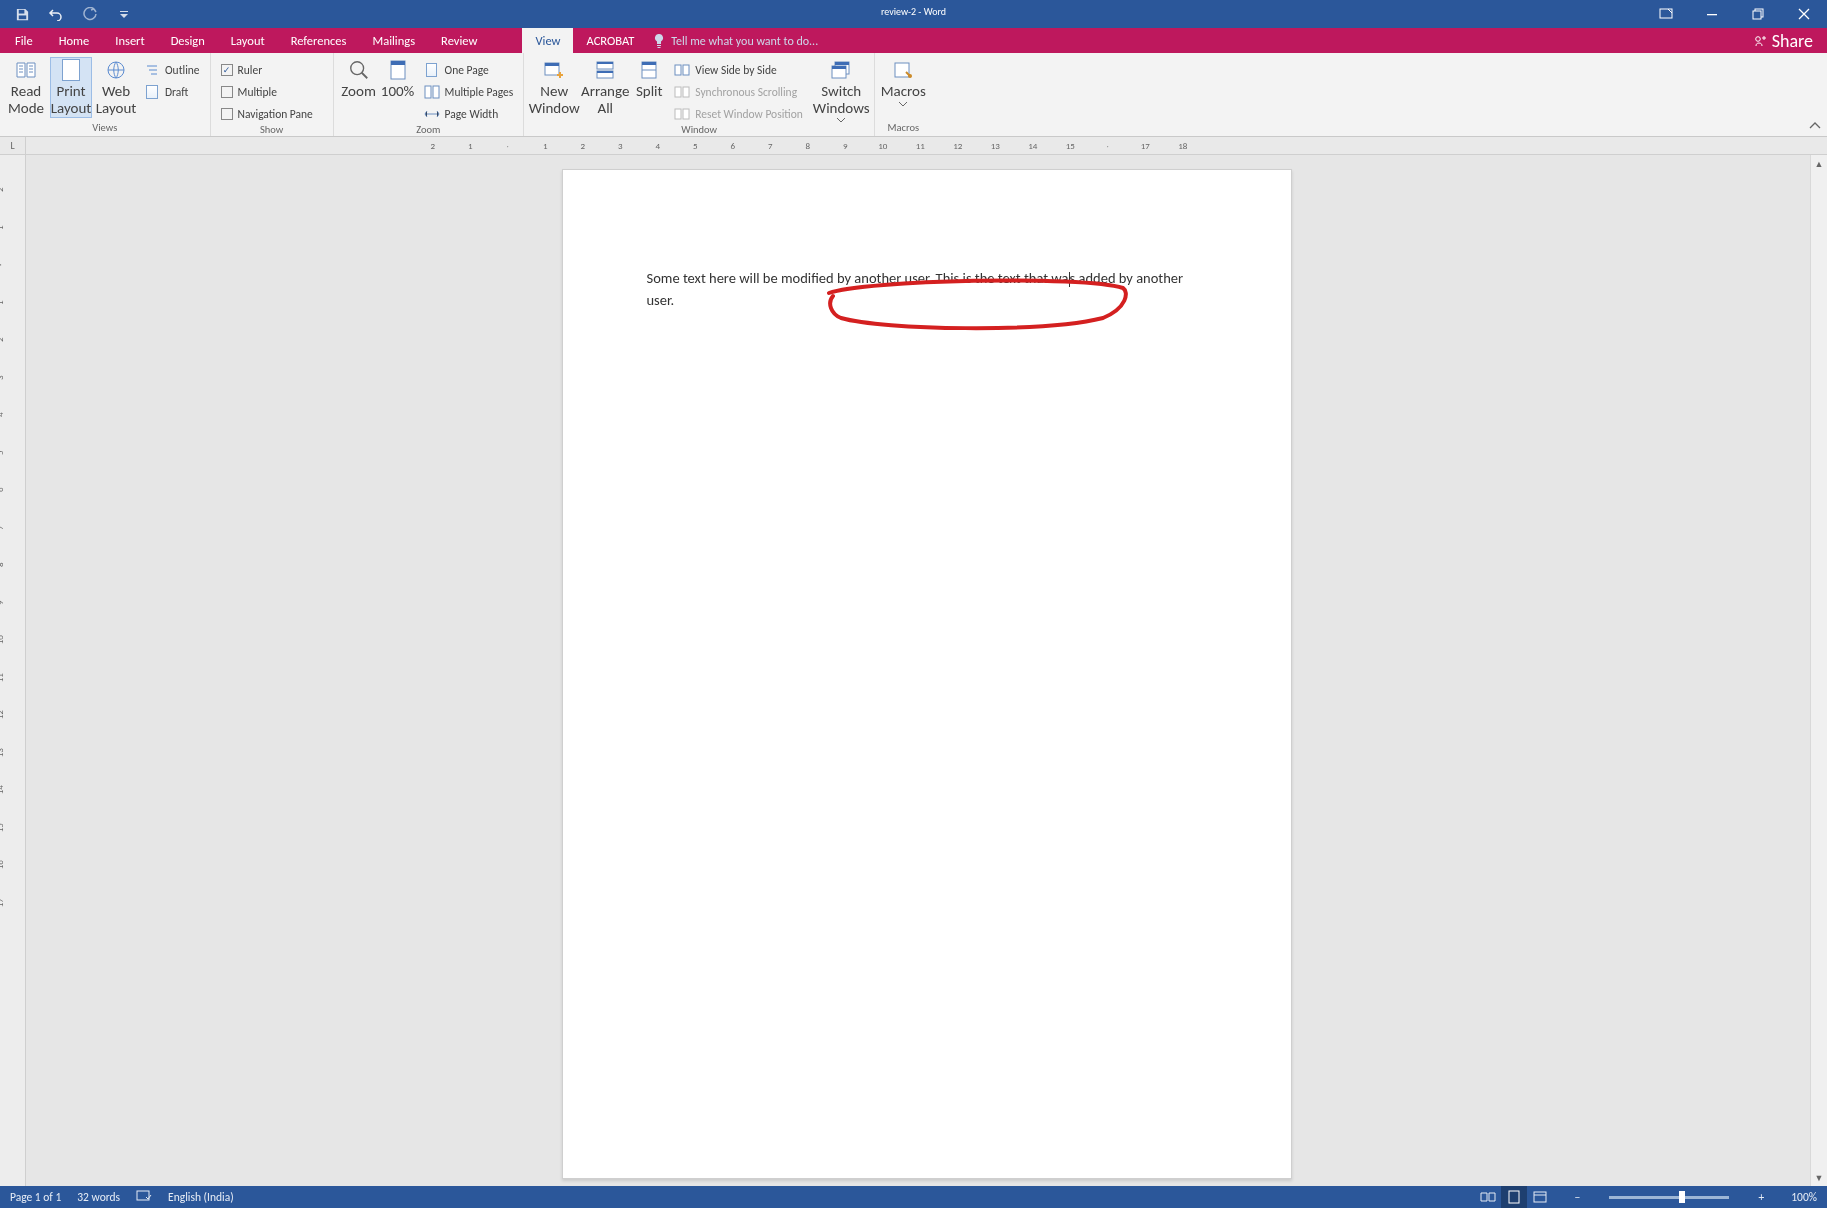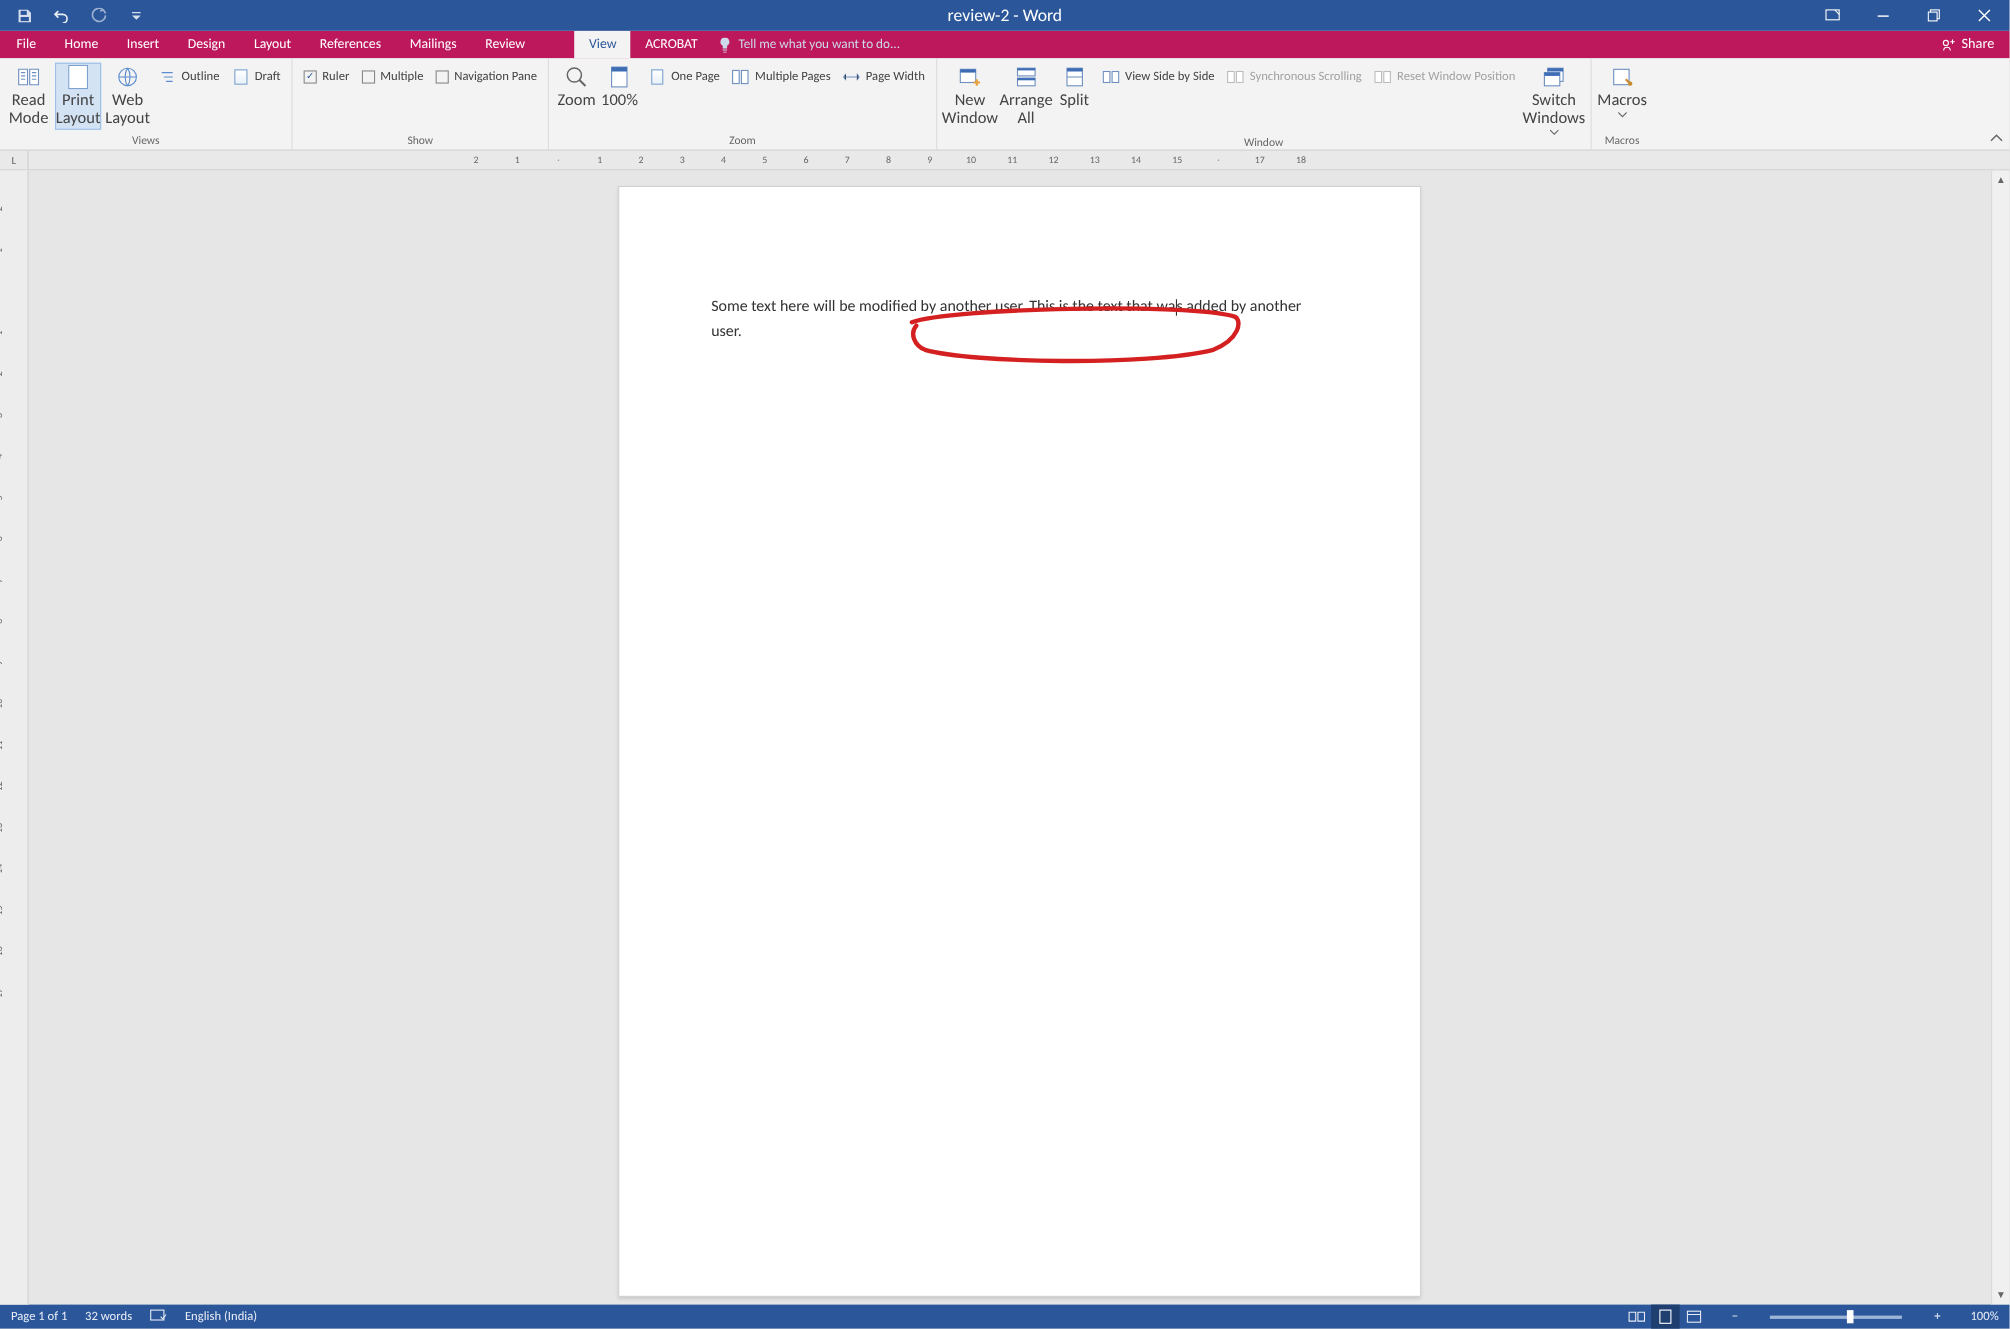--- a/index.html
+++ b/index.html
@@ -5,49 +5,49 @@
 * { box-sizing: border-box; margin: 0; padding: 0; font-family: "Segoe UI", Calibri, sans-serif; }
 html, body { width: 1827px; height: 1208px; overflow: hidden; background: #e6e6e6; }
 
 
 .titlebar {
   height: 28px; background: #2b579a; display: flex; align-items: center; color: #fff;
   font-size: 12px; position: relative;
 }
 .titlebar .qat { display: flex; align-items: center; gap: 18px; padding-left: 14px; }
 .titlebar .qat .icon { width: 16px; height: 16px; display: inline-flex; align-items: center; justify-content: center; opacity: .9; }
-.titlebar .title { position: absolute; left: 50%; transform: translateX(-50%); top: 5px; font-size: 16px; }
+.titlebar .title { position: absolute; left: 50%; transform: translateX(-50%); top: 5px; font-size: 10px; }
 .titlebar .winbtns { margin-left: auto; display: flex; align-items: center; }
 .titlebar .winbtns .wbtn { width: 46px; height: 28px; display: flex; align-items: center; justify-content: center; }
 
 
 .ribbon-tabs {
   height: 25px; background: #be185d; display: flex; align-items: stretch; color: #fff;
   font-size: 12.5px;
 }
 .ribbon-tabs .tab { padding: 0 13px; display: flex; align-items: center; cursor: pointer; }
 .ribbon-tabs .tab.file { margin-left: 2px; }
 .ribbon-tabs .tab.active { background: #f3f3f3; color: #2b579a; margin-left: 32px; }
 .ribbon-tabs .tellme { display: flex; align-items: center; margin-left: 6px; color: #cdd8ea; font-size: 12px; gap: 6px; }
-.ribbon-tabs .share { margin-left: auto; display: flex; align-items: center; padding: 0 14px; gap: 5px; font-size: 13px; }
+.ribbon-tabs .share { margin-left: auto; display: flex; align-items: center; padding: 0 14px; gap: 5px; font-size: 18px; }
 
 
 .ribbon {
   height: 84px; background: #f3f3f3; border-bottom: 1px solid #c9c9c9;
   display: flex;
 }
 .ribbon .group { border-right: 1px solid #dcdcdc; display: flex; flex-direction: column; }
 .ribbon .group .groupbody { flex: 1; display: flex; align-items: flex-start; padding: 4px 6px 0 6px; gap: 4px; }
 .ribbon .group .grouplabel { height: 15px; font-size: 10.5px; color: #666; text-align: center; }
 
 .bigbtn { width: 40px; display: flex; flex-direction: column; align-items: center; gap: 2px; font-size: 15px; color: #444; padding-top: 2px; cursor: pointer; text-align: center; line-height: 1.1; }
 .bigbtn .ico { width: 22px; height: 22px; display: flex; align-items: center; justify-content: center; }
 .bigbtn.sel { background: #d4e3f4; border: 1px solid #9cbde6; padding: 1px; }
 
-.stackcol { display: flex; flex-direction: row; gap: 3px; padding-top: 3px; }
+.stackcol { display: flex; flex-direction: column; gap: 3px; padding-top: 3px; }
 .stackitem { display: flex; align-items: center; gap: 5px; font-size: 11.5px; color: #444; height: 19px; padding: 0 4px; cursor: pointer; white-space: nowrap; }
 .stackitem .sicon { width: 16px; height: 16px; display: inline-flex; align-items: center; justify-content: center; }
 .stackitem.disabled { color: #a2a2a2; }
 .chk { width: 12px; height: 12px; border: 1px solid #888; display: inline-flex; align-items: center; justify-content: center; font-size: 9px; line-height: 1; color: #2b579a; }
 
 .zoomrow { display: flex; align-items: flex-start; gap: 2px; }
 
 
 .docicon { width: 18px; height: 22px; border: 1px solid #7da2d0; background: linear-gradient(#fff,#e9f1fa); display: block; }
 .pagefold { width: 18px; height: 22px; border: 1px solid #7da2d0; background: #fff; position: relative; }

